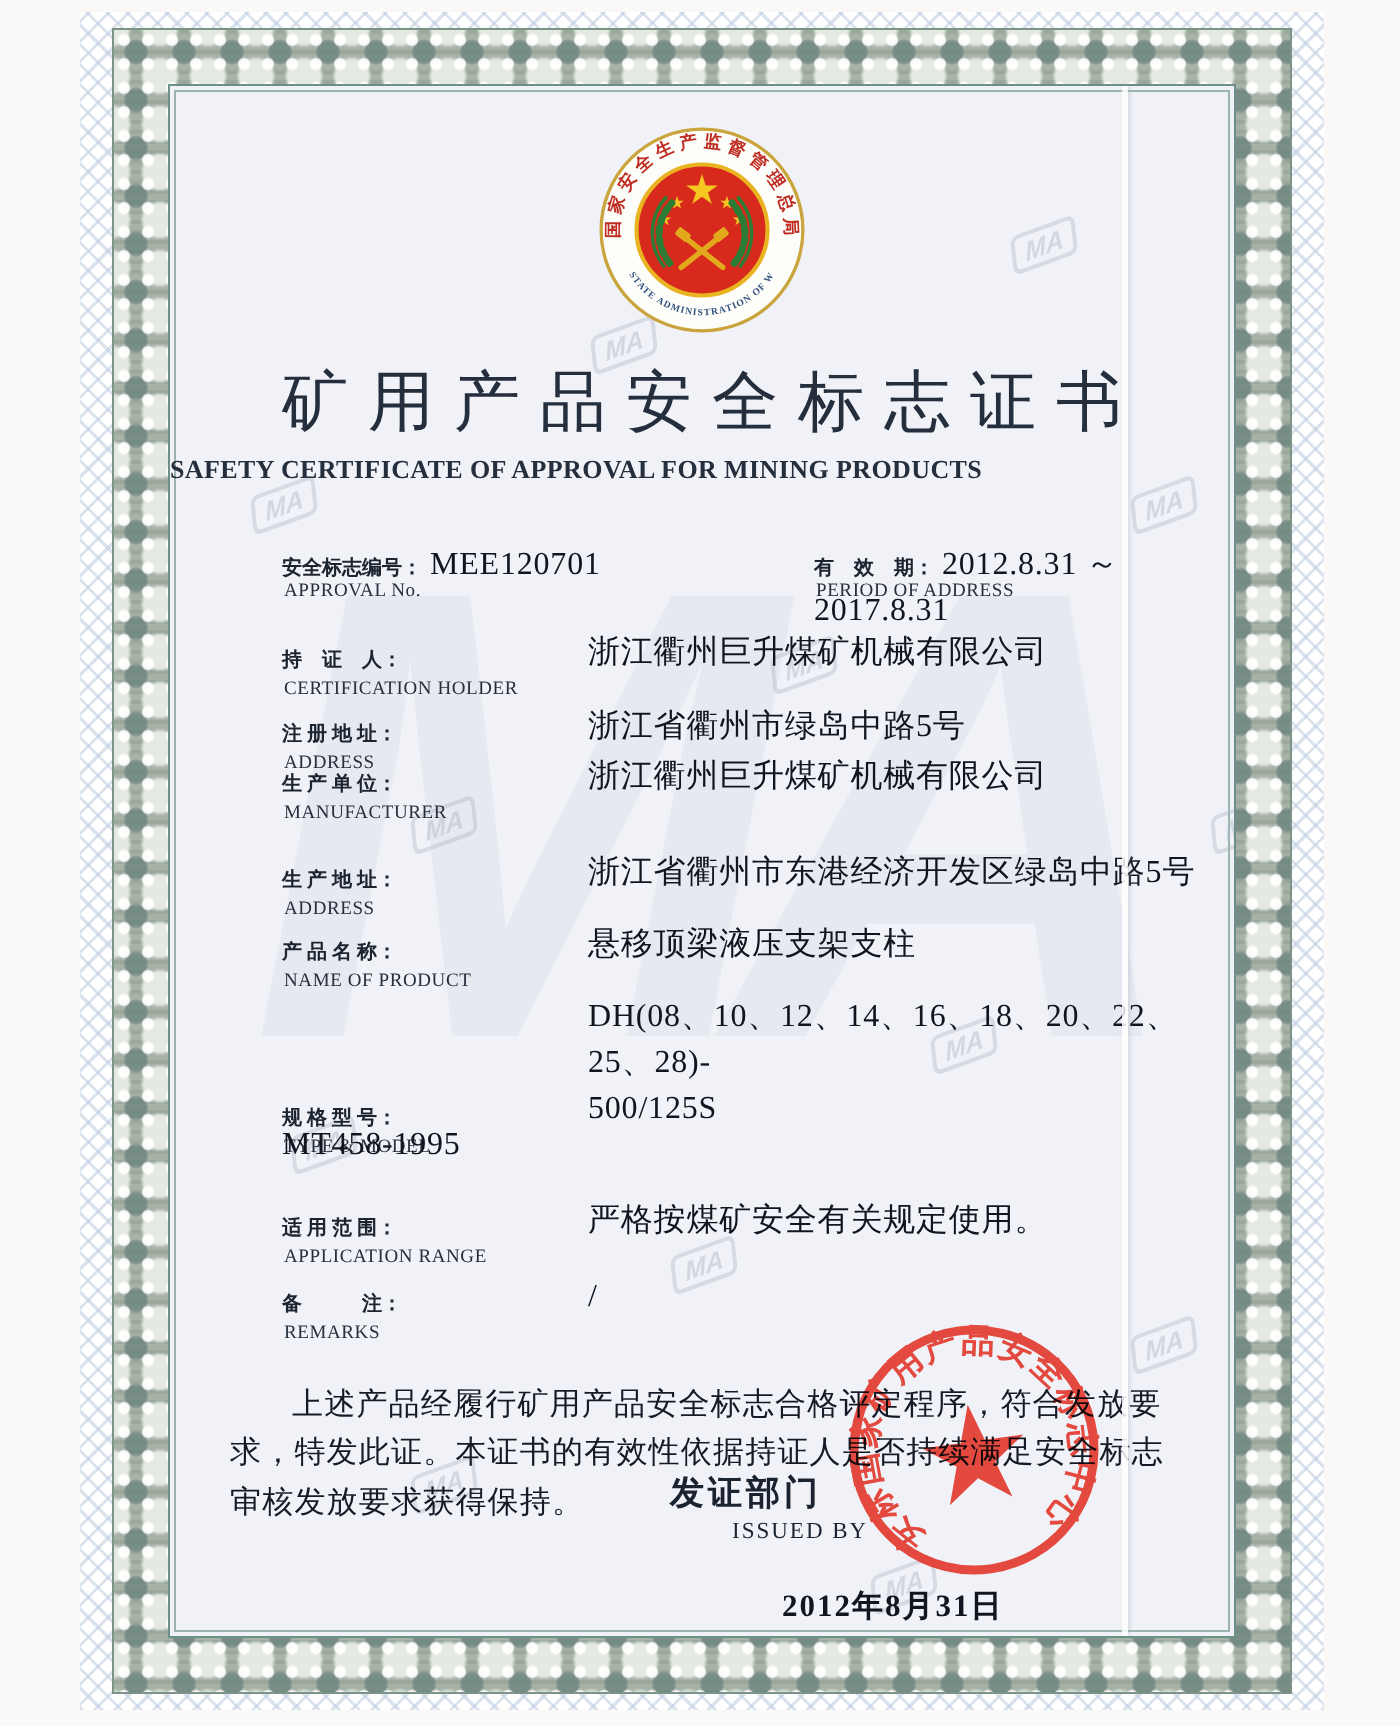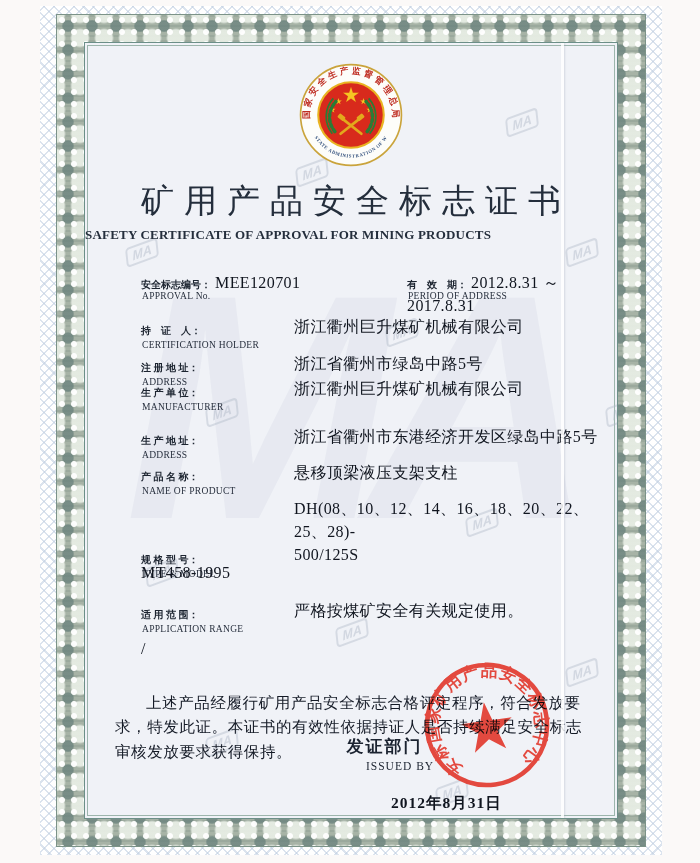--- a/index.html
+++ b/index.html
@@ -55,21 +55,21 @@
   .approval-left .val{display:inline;margin-left:4px;}
   .validity{position:absolute;left:266px;top:0;}
   .validity .val{display:inline;margin-left:4px;}
 
   .row{position:absolute;left:56px;width:478px;display:flex;align-items:flex-end;}
   .lab{position:relative;flex:0 0 153px;}
   .row .val{flex:1;max-width:320px;}
 
   .statement{position:absolute;left:30px;top:632px;width:482px;font-size:15.5px;line-height:1.6;
     letter-spacing:.6px;color:#141a26;text-indent:2em;}
-  .issued{position:absolute;left:250px;top:692px;text-align:center;}
+  .issued{position:absolute;left:250px;top:692px;text-align:left;}
   .issued-cn{font-size:17px;font-weight:bold;letter-spacing:2px;color:#1b2330;}
   .issued-en{font-size:11.5px;letter-spacing:1px;color:#1b2330;margin-top:2px;margin-left:31px;}
   .issue-date{position:absolute;left:306px;top:750px;font-size:15.5px;font-weight:bold;
     letter-spacing:1px;color:#10151f;text-align:right;}
 
   .seal{position:absolute;left:332px;top:612px;width:140px;height:140px;z-index:5;
     mix-blend-mode:multiply;opacity:.92;transform:rotate(-8deg);}
 </style>
 </head>
 <body>
@@ -175,20 +175,21 @@
 500/125S</div>
       </div>
       <div class="row" style="top:518px">
         <div class="val">MT458-1995</div>
       </div>
       <div class="row" style="top:556px">
         <div class="lab"><span class="cn-lab">适 用 范 围：</span><span class="en-lab">APPLICATION RANGE</span></div>
         <div class="val">严格按煤矿安全有关规定使用。</div>
       </div>
       <div class="row" style="top:594px">
+        <div class="lab"><span class="cn-lab">备　　　注：</span><span class="en-lab">REMARKS</span></div>
         <div class="val">/</div>
       </div>
 
       <p class="statement">上述产品经履行矿用产品安全标志合格评定程序，符合发放要求，特发此证。本证书的有效性依据持证人是否持续满足安全标志审核发放要求获得保持。</p>
 
       <div class="issued">
         <div class="issued-cn">发证部门</div>
         <div class="issued-en">ISSUED BY</div>
       </div>
       <div class="issue-date">2012年8月31日</div>

